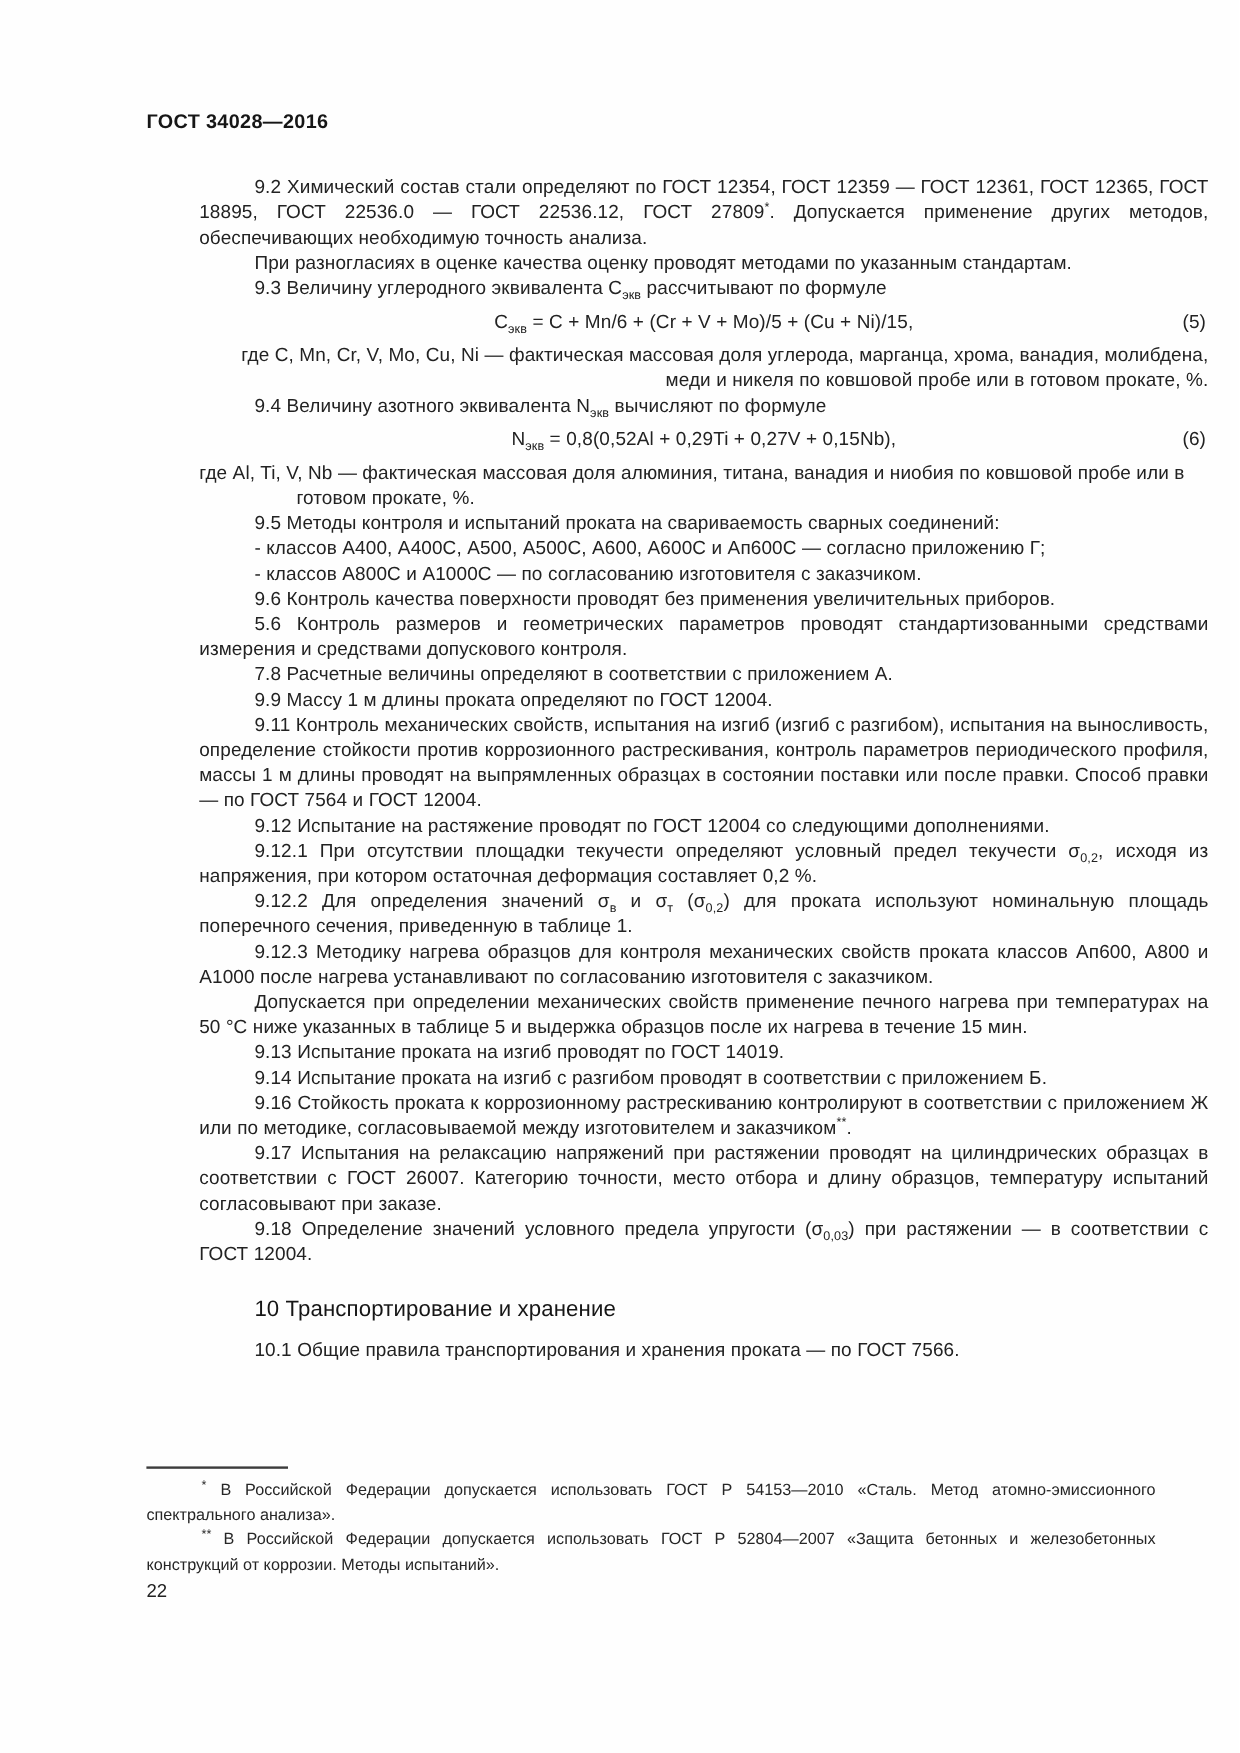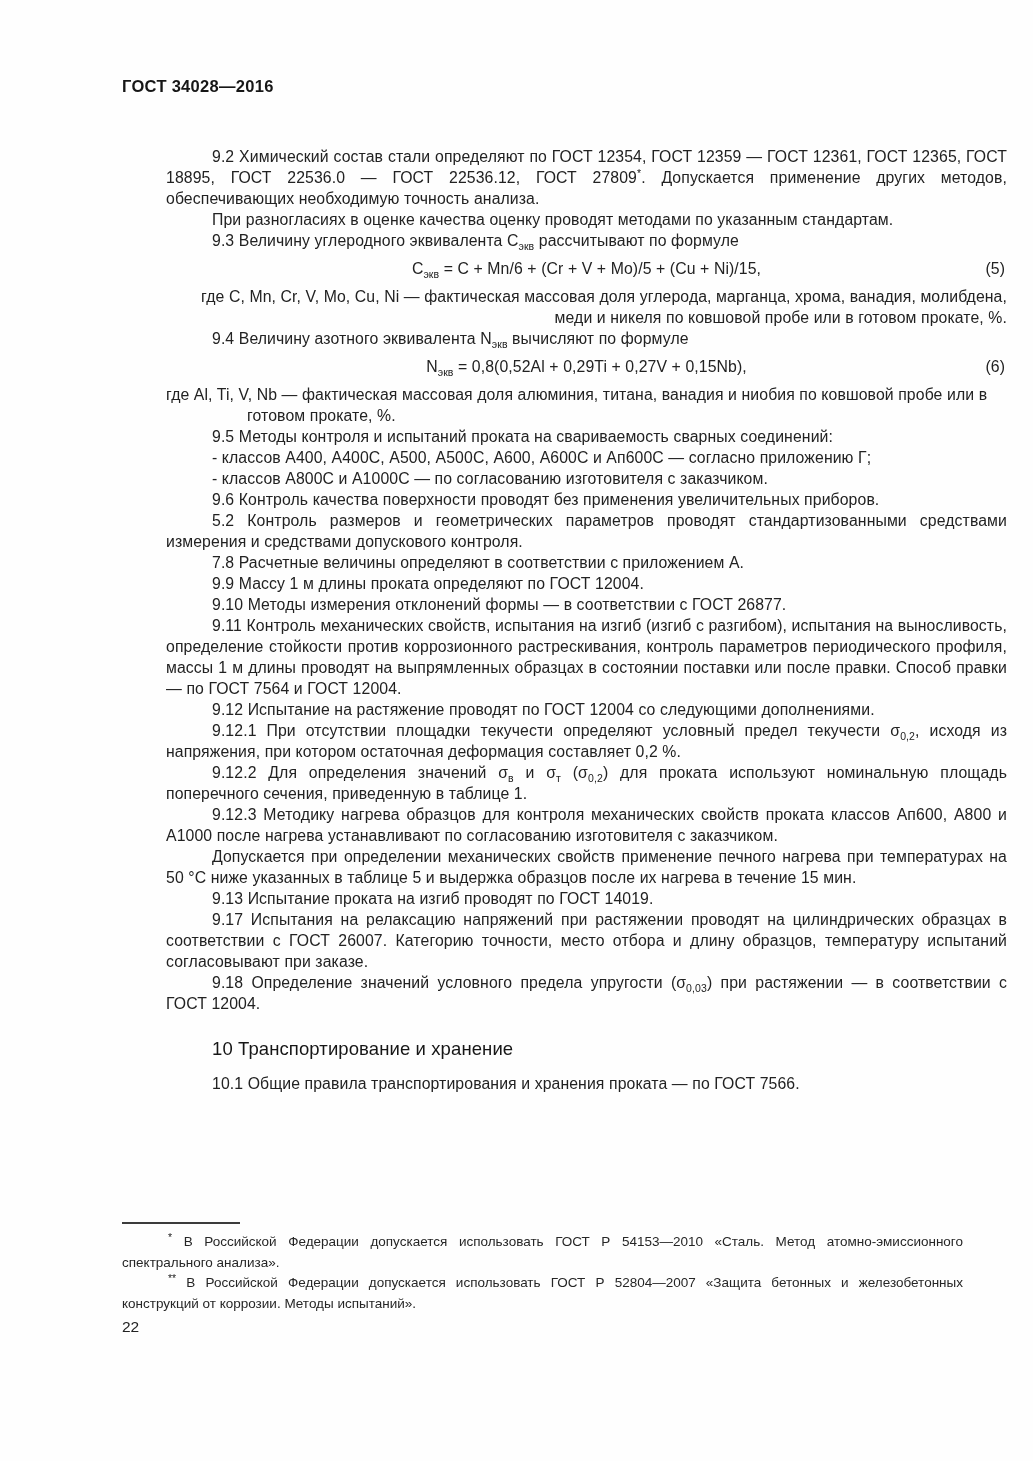--- a/index.html
+++ b/index.html
@@ -5,21 +5,21 @@
   html,body { margin:0; padding:0; background:#ffffff; }
   .page {
     position:relative;
     width:1033px; height:1461px;
     background:#fefefe;
     font-family:"Liberation Sans", sans-serif;
     color:#222222;
     overflow:hidden;
   }
   .doc-header {
-    position:absolute; left:122px; top:77px;
+    position:absolute; left:122px; top:93px;
     font-size:16.5px; font-weight:bold; color:#161616;
     letter-spacing:0.3px;
   }
   .text-col {
     position:absolute; left:122px; top:146px; width:841px;
     font-size:15.8px; line-height:21px; letter-spacing:0.1px;
     text-align:justify;
     margin-left:44px;
   }
   .para { margin:0; text-indent:46px; }
@@ -73,35 +73,36 @@
       <span><span>N</span><sub>экв</sub><span> = 0,8(0,52Al + 0,29Ti + 0,27V + 0,15Nb),</span></span>
       <span class="f-num">(6)</span>
     </div>
 
     <p class="hang2">где Al, Ti, V, Nb — фактическая массовая доля алюминия, титана, ванадия и ниобия по ковшовой пробе или в готовом прокате, %.</p>
 
     <p class="para">9.5 Методы контроля и испытаний проката на свариваемость сварных соединений:</p>
     <p class="para">- классов А400, А400С, А500, А500С, А600, А600С и Ап600С — согласно приложению Г;</p>
     <p class="para">- классов А800С и А1000С — по согласованию изготовителя с заказчиком.</p>
     <p class="para">9.6 Контроль качества поверхности проводят без применения увеличительных приборов.</p>
-    <p class="para">5.2 Контроль размеров и геометрических параметров проводят стандартизованными средствами измерения и средствами допускового контроля.</p>
+    <p class="para">5.6 Контроль размеров и геометрических параметров проводят стандартизованными средствами измерения и средствами допускового контроля.</p>
     <p class="para">7.8 Расчетные величины определяют в соответствии с приложением А.</p>
     <p class="para">9.9 Массу 1 м длины проката определяют по ГОСТ 12004.</p>
-    <p class="para">9.10 Методы измерения отклонений формы — в соответствии с ГОСТ 26877.</p>
     <p class="para">9.11 Контроль механических свойств, испытания на изгиб (изгиб с разгибом), испытания на выносливость, определение стойкости против коррозионного растрескивания, контроль параметров периодического профиля, массы 1 м длины проводят на выпрямленных образцах в состоянии поставки или после правки. Способ правки — по ГОСТ 7564 и ГОСТ 12004.</p>
     <p class="para">9.12 Испытание на растяжение проводят по ГОСТ 12004 со следующими дополнениями.</p>
 
     <p class="para"><span>9.12.1 При отсутствии площадки текучести определяют условный предел текучести σ</span><sub>0,2</sub><span>, исходя из напряжения, при котором остаточная деформация составляет 0,2 %.</span></p>
 
     <p class="para"><span>9.12.2 Для определения значений σ</span><sub>в</sub><span> и σ</span><sub>т</sub><span> (σ</span><sub>0,2</sub><span>) для проката используют номинальную площадь поперечного сечения, приведенную в таблице 1.</span></p>
 
     <p class="para">9.12.3 Методику нагрева образцов для контроля механических свойств проката классов Ап600, А800 и А1000 после нагрева устанавливают по согласованию изготовителя с заказчиком.</p>
     <p class="para">Допускается при определении механических свойств применение печного нагрева при температурах на 50 °С ниже указанных в таблице 5 и выдержка образцов после их нагрева в течение 15 мин.</p>
     <p class="para">9.13 Испытание проката на изгиб проводят по ГОСТ 14019.</p>
+    <p class="para">9.14 Испытание проката на изгиб с разгибом проводят в соответствии с приложением Б.</p>
 
+    <p class="para"><span>9.16 Стойкость проката к коррозионному растрескиванию контролируют в соответствии с приложением Ж или по методике, согласовываемой между изготовителем и заказчиком</span><sup>**</sup><span>.</span></p>
 
     <p class="para">9.17 Испытания на релаксацию напряжений при растяжении проводят на цилиндрических образцах в соответствии с ГОСТ 26007. Категорию точности, место отбора и длину образцов, температуру испытаний согласовывают при заказе.</p>
 
     <p class="para"><span>9.18 Определение значений условного предела упругости (σ</span><sub>0,03</sub><span>) при растяжении — в соответствии с ГОСТ 12004.</span></p>
 
     <h2 class="heading-10">10 Транспортирование и хранение</h2>
 
     <p class="para">10.1 Общие правила транспортирования и хранения проката — по ГОСТ 7566.</p>
 
   </div>

